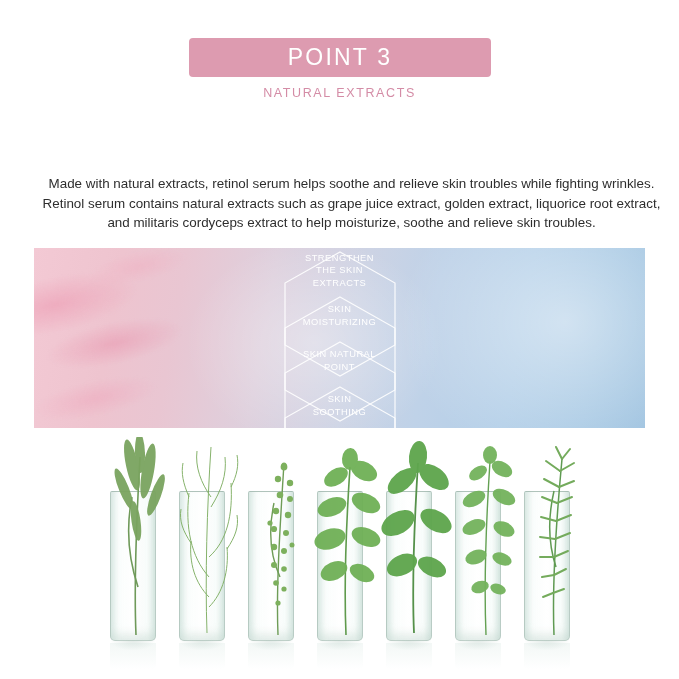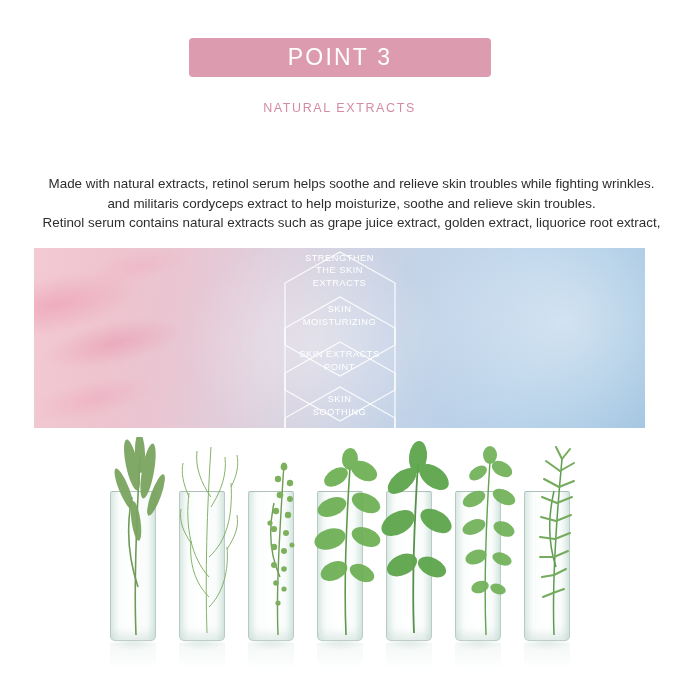--- a/index.html
+++ b/index.html
@@ -33,21 +33,21 @@
   .banner-text {
     color: #ffffff;
     font-size: 23px;
     letter-spacing: 2.2px;
     font-weight: 400;
   }
 
   .subtitle {
     position: absolute;
     left: 0;
-    top: 101px;
+    top: 86px;
     width: 679px;
     text-align: center;
     color: #d48ca6;
     font-size: 12.5px;
     letter-spacing: 1.6px;
   }
 
   .headline {
     position: absolute;
     left: 0;
@@ -206,22 +206,22 @@
 
   <div class="banner">
     <span class="banner-text">POINT 3</span>
   </div>
 
   <div class="subtitle">NATURAL EXTRACTS</div>
 
 
   <div class="body-copy">
     <span class="ln">Made with natural extracts, retinol serum helps soothe and relieve skin troubles while fighting wrinkles.</span>
+    <span class="ln">Retinol serum contains natural extracts such as grape juice extract, golden extract, liquorice root extract,</span>
     <span class="ln">and militaris cordyceps extract to help moisturize, soothe and relieve skin troubles.</span>
-    <span class="ln">Retinol serum contains natural extracts such as grape juice extract, golden extract, liquorice root extract,</span>
   </div>
 
   <div class="band">
     <div class="leafy"></div>
     <div class="softlight"></div>
     <div class="glow"></div>
 
     <div class="hex-row">
 
       <div class="hex">
@@ -242,21 +242,21 @@
           <div>SKIN</div>
           <div>MOISTURIZING</div>
         </div>
       </div>
 
       <div class="hex">
         <svg width="118" height="132" viewBox="0 0 118 132">
           <polygon points="59,4 114,35 114,97 59,128 4,97 4,35" fill="none" stroke="#ffffff" stroke-width="1.2" opacity="0.9"></polygon>
         </svg>
         <div class="hex-label">
-          <div>SKIN EXTRACTS</div>
+          <div>SKIN NATURAL</div>
           <div>POINT</div>
         </div>
       </div>
 
       <div class="hex">
         <svg width="118" height="132" viewBox="0 0 118 132">
           <polygon points="59,4 114,35 114,97 59,128 4,97 4,35" fill="none" stroke="#ffffff" stroke-width="1.2" opacity="0.9"></polygon>
         </svg>
         <div class="hex-label">
           <div>SKIN</div>

